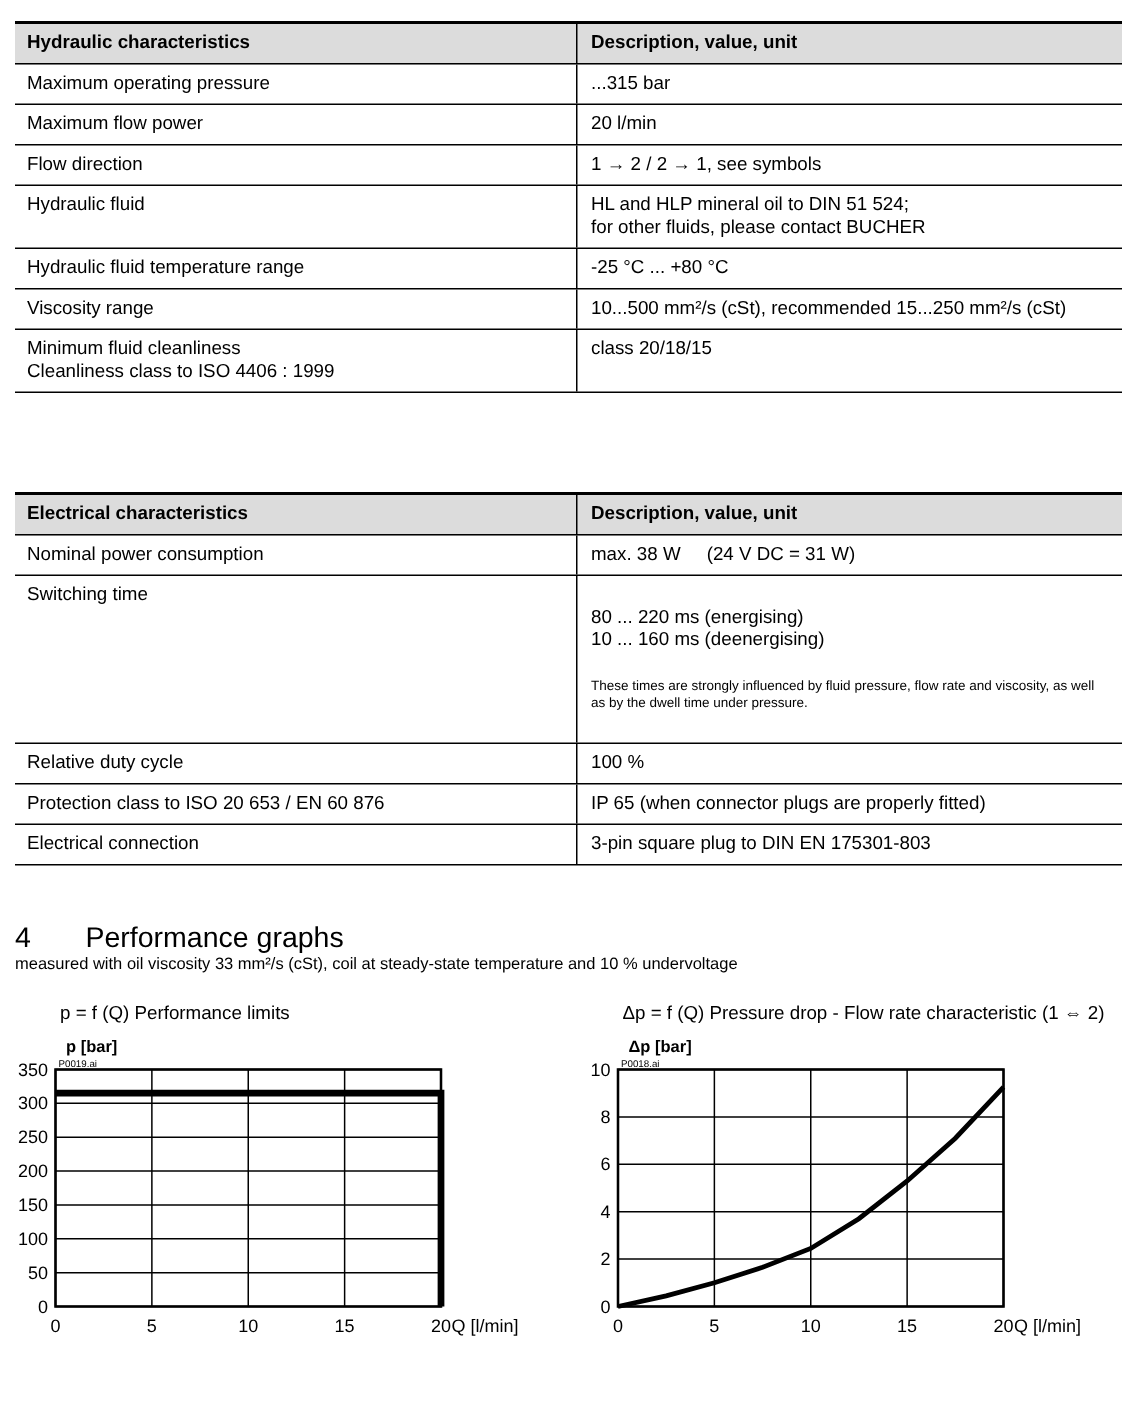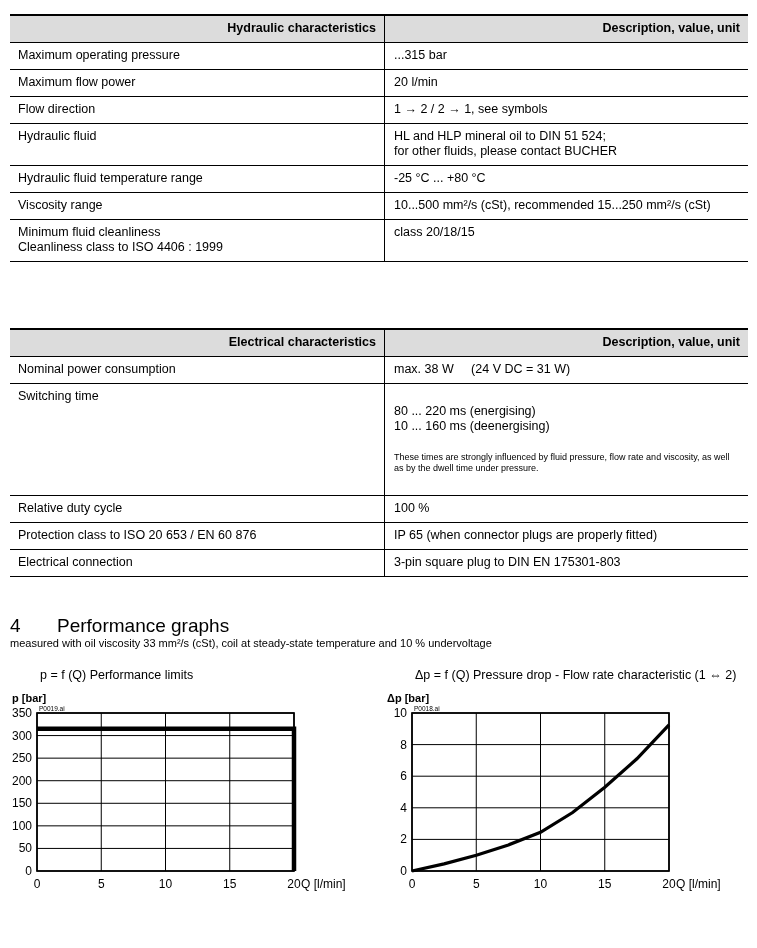--- a/index.html
+++ b/index.html
@@ -10,37 +10,37 @@
     font-family: "Liberation Sans", sans-serif;
     font-size: 12.5px;
     overflow: hidden;
   }
   .page { padding: 14px 9px 0 10px; }
 
   
   .spec-table { width: 738px; border-top: 2px solid #000; }
   .trow { display: flex; border-bottom: 1.6px solid #000; }
   .trow.header { background: #dcdcdc; }
-  .trow.header .c1, .trow.header .c2 { font-weight: bold; text-align: right; }
+  .trow.header .c1, .trow.header .c2 { font-weight: bold; }
   .c1 { width: 374px; padding: 5px 8px 6px 8px; line-height: 15px; white-space: pre-line; }
   .c2 { flex: 1; border-left: 1.6px solid #000; padding: 5px 8px 6px 9px; line-height: 15px; white-space: pre-line; }
   .cell-note { font-size: 9px; line-height: 11px; margin-top: 18px; white-space: normal; }
   .table-gap { height: 66px; }
 
   
   .section-heading { display: flex; margin-top: 38px; font-size: 19px; line-height: 22px; }
   .section-number { width: 47px; }
   .section-subtitle { font-size: 11px; }
 
   
   .charts-row { display: flex; margin-top: 19px; }
   .chart-block { width: 346px; }
   .chart-block + .chart-block { margin-left: 29px; }
   .chart-title { font-size: 12.5px; white-space: nowrap; padding-left: 2px; margin-left: 28px; }
-  .chart-ylabel { font-size: 11px; font-weight: bold; margin-top: 10px; padding-left: 2px; line-height: 12px; }
+  .chart-ylabel { font-size: 11px; font-weight: bold; margin-top: 10px; padding-left: 2px; line-height: 12px; margin-left: 32px; }
   .chart-canvas { margin-top: 0px; }
 </style>
 </head>
 <body>
 
 <div class="page">
 
   <div class="spec-table">
     <div class="trow header">
       <div class="c1">Hydraulic characteristics</div>

